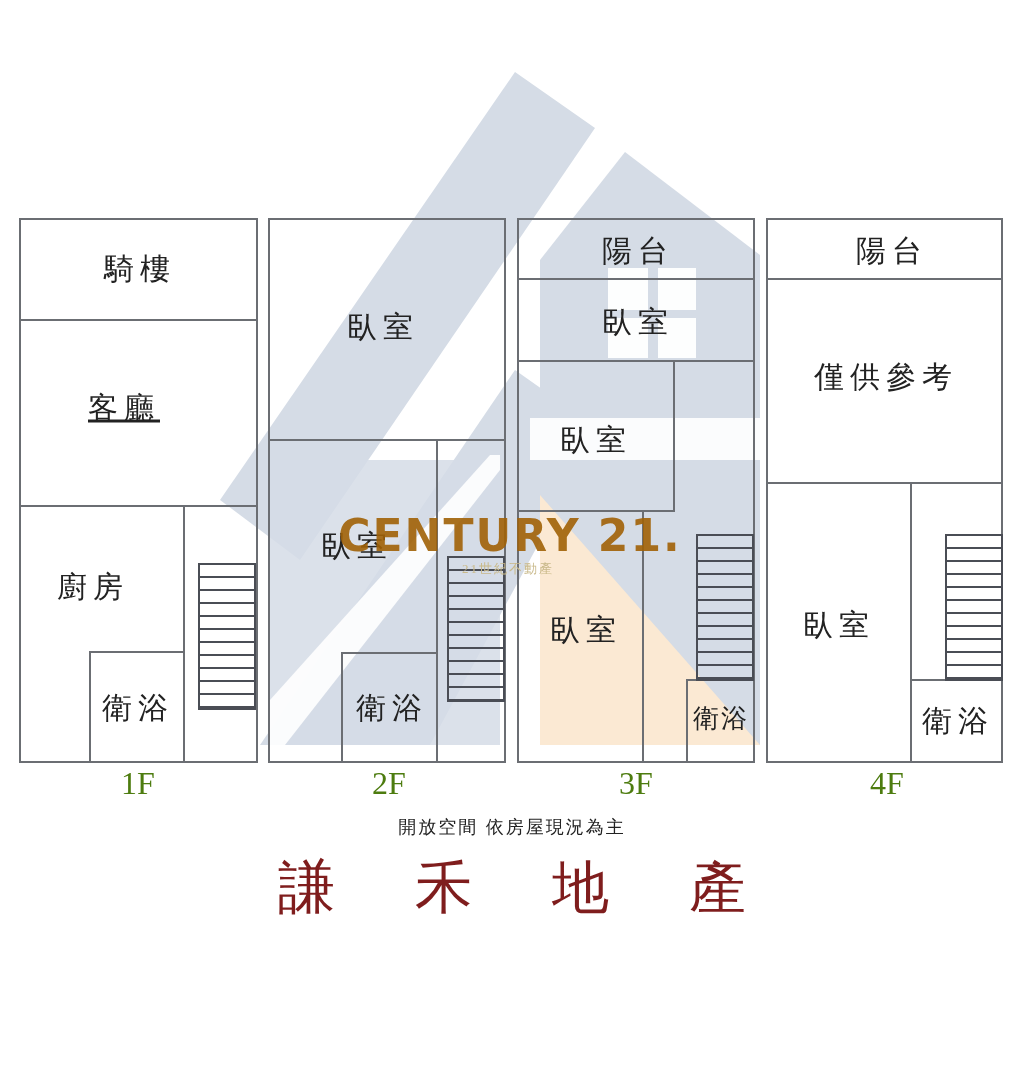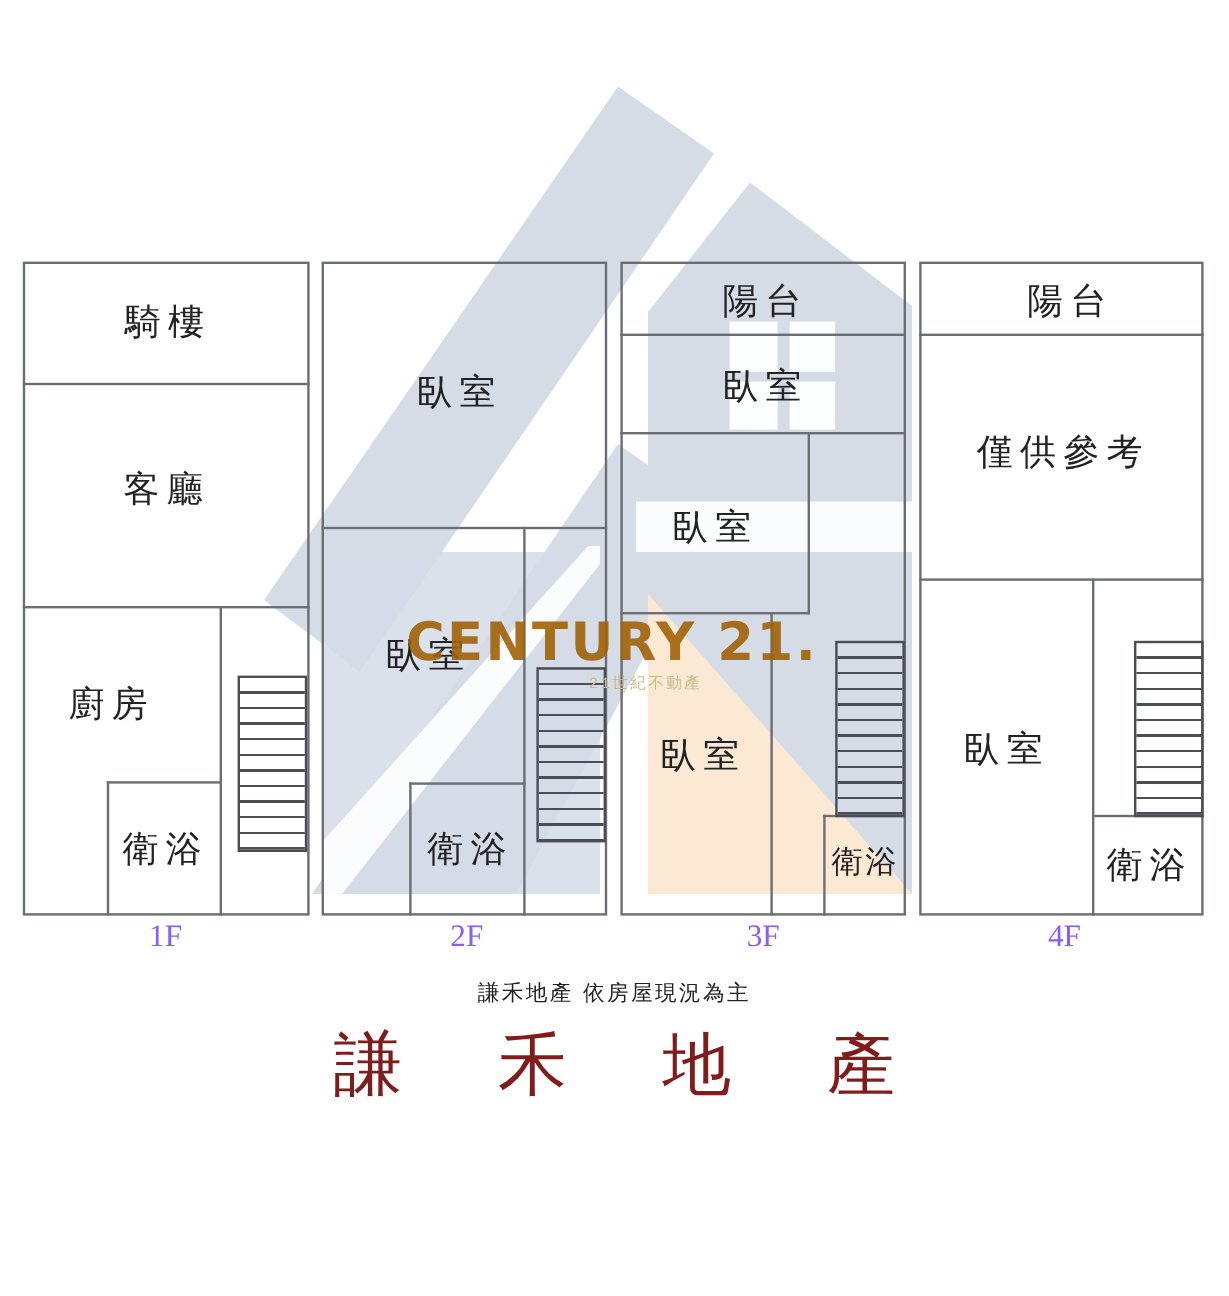--- a/index.html
+++ b/index.html
@@ -4,28 +4,28 @@
 <style>
   html, body { margin:0; padding:0; background:#ffffff; }
   body { width:1024px; height:1080px; position:relative; overflow:hidden;
          font-family:"DejaVu Serif", "Liberation Serif", serif; }
   .wm { position:absolute; left:0; top:0; width:1024px; height:1080px; pointer-events:none; }
   .plan { position:absolute; border:2px solid #6b6e73; box-sizing:border-box; }
   .wall { position:absolute; background:#6b6e73; }
   .room-label { position:absolute; font-size:30px; color:#222; letter-spacing:6px; white-space:nowrap;
                 font-family:"DejaVu Serif", "Liberation Serif", serif; transform:translate(-50%,-50%); }
   .room-label.small { font-size:26px; letter-spacing:2px; }
-  .floor-label { position:absolute; font-size:26px; color:#8b5cf6; transform:translateX(-50%);
+  .floor-label { position:absolute; font-size:32px; color:#4d7c0f; transform:translateX(-50%);
                  font-family:"Liberation Serif", "DejaVu Serif", serif; }
   .stairs { position:absolute; border:2px solid #4a4d55; box-sizing:border-box;
             background:repeating-linear-gradient(to bottom, transparent 0px, transparent 11px, #4a4d55 11px, #4a4d55 13px); }
   .note { position:absolute; left:512px; top:815px; transform:translateX(-50%); font-size:18px; color:#222; letter-spacing:2px; white-space:nowrap; }
   .brand { position:absolute; left:510px; top:510px; transform:translateX(-50%); font-family:"DejaVu Sans","Liberation Sans",sans-serif;
            font-weight:bold; font-size:44px; color:#a16207; letter-spacing:2px; opacity:0.9; white-space:nowrap; }
-  .brand-sub { position:absolute; left:538px; top:560px; transform:translateX(-50%); font-family:Liberation Mono, monospace;
+  .brand-sub { position:absolute; left:508px; top:560px; transform:translateX(-50%); font-family:Liberation Serif, serif;
            font-size:13px; color:#c9b98a; letter-spacing:2px; white-space:nowrap;text-align:center; }
   .company { position:absolute; left:512px; top:818px; transform:translateX(-50%); font-family:"DejaVu Sans","Liberation Sans",sans-serif;
            font-size:57px; color:#7f1d1d; letter-spacing:80px; white-space:nowrap; padding-left:80px;margin-top:32px; }
 </style>
 </head>
 <body>
 
 <svg class="wm" viewBox="0 0 1024 1080" xmlns="http://www.w3.org/2000/svg">
 
   <polygon points="515,72 595,128 300,560 220,500" fill="#d5dce6"></polygon>
@@ -49,21 +49,21 @@
 <div class="company">謙禾地產</div>
 
 <div class="plan" style="left:19px; top:218px; width:239px; height:545px;"></div>
 <div class="wall" style="left:19px; top:319px; width:239px; height:2px;"></div>
 <div class="wall" style="left:19px; top:505px; width:239px; height:2px;"></div>
 <div class="wall" style="left:183px; top:505px; width:2px; height:258px;"></div>
 <div class="wall" style="left:89px; top:651px; width:96px; height:2px;"></div>
 <div class="wall" style="left:89px; top:651px; width:2px; height:112px;"></div>
 <div class="stairs" style="left:198px; top:563px; width:58px; height:147px;"></div>
 <div class="room-label" style="left:140px; top:269px;">騎樓</div>
-<div class="room-label" style="left:139px; top:408px;">客廳</div>
+<div class="room-label" style="left:124px; top:408px;text-decoration:underline;">客廳</div>
 <div class="room-label" style="left:93px; top:587px;">廚房</div>
 <div class="room-label" style="left:138px; top:708px;">衛浴</div>
 <div class="floor-label" style="left:138px; top:765px;">1F</div>
 
 <div class="plan" style="left:268px; top:218px; width:238px; height:545px;"></div>
 <div class="wall" style="left:268px; top:439px; width:238px; height:2px;"></div>
 <div class="wall" style="left:436px; top:439px; width:2px; height:324px;"></div>
 <div class="wall" style="left:341px; top:652px; width:97px; height:2px;"></div>
 <div class="wall" style="left:341px; top:652px; width:2px; height:111px;"></div>
 <div class="stairs" style="left:447px; top:556px; width:58px; height:146px;"></div>
@@ -96,13 +96,13 @@
 <div class="stairs" style="left:945px; top:534px; width:58px; height:147px;"></div>
 <div class="room-label" style="left:892px; top:251px;">陽台</div>
 <div class="room-label" style="left:886px; top:377px;">僅供參考</div>
 <div class="room-label" style="left:839px; top:625px;">臥室</div>
 <div class="room-label" style="left:958px; top:721px;">衛浴</div>
 <div class="floor-label" style="left:887px; top:765px;">4F</div>
 
 <div class="brand">CENTURY 21.</div>
 <div class="brand-sub">21世紀不動產</div>
 
-<div class="note">謙禾地產  依房屋現況為主</div>
+<div class="note">開放空間  依房屋現況為主</div>
 
 </body></html>

